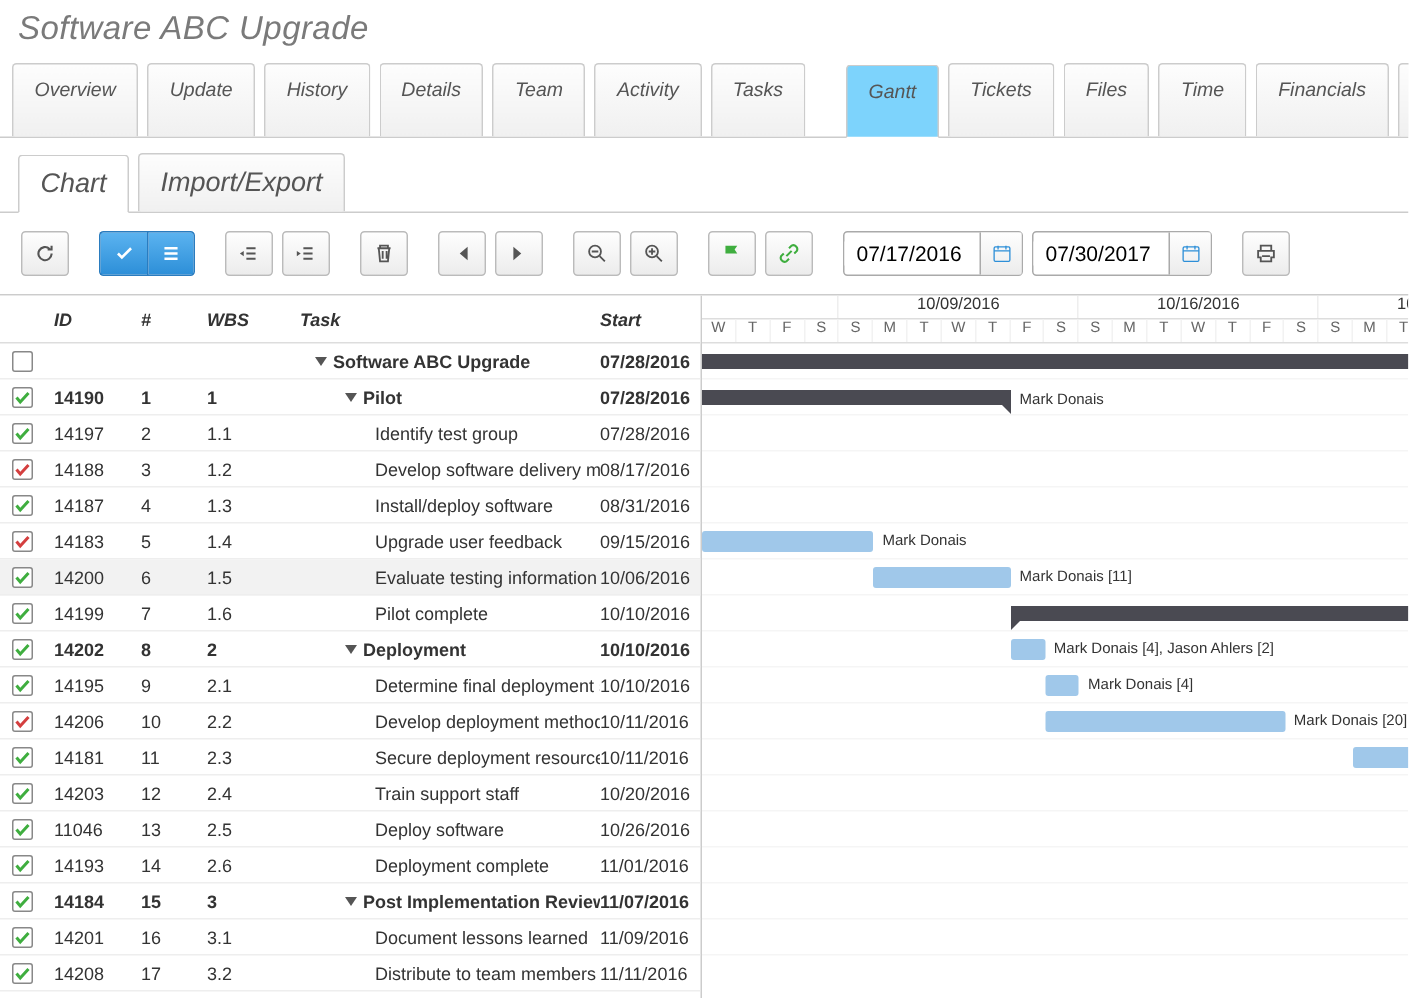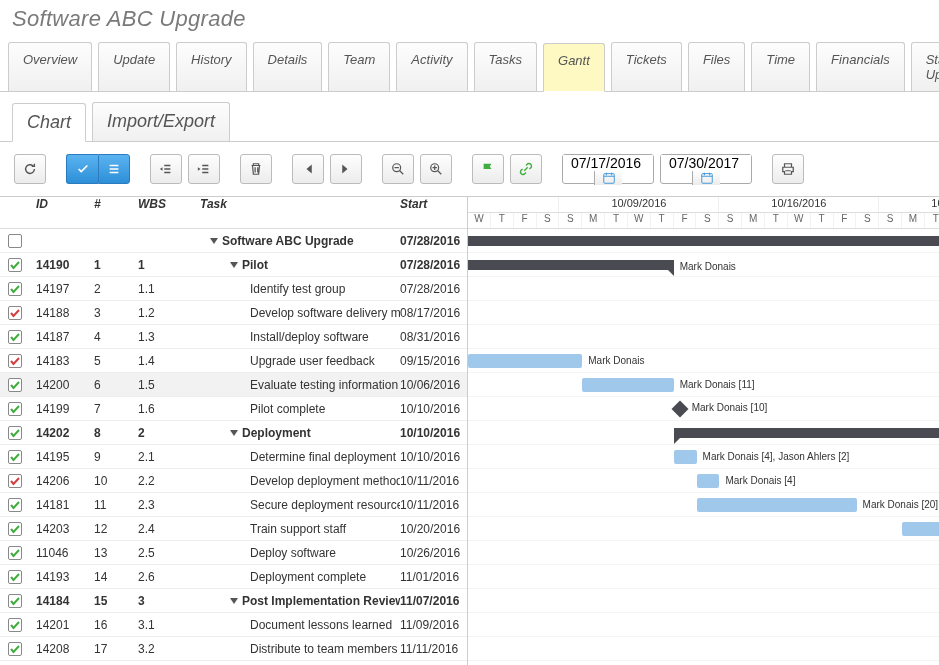--- a/index.html
+++ b/index.html
@@ -1,39 +1,39 @@
 <!DOCTYPE html>
 <html><head>
 <meta charset="utf-8">
 <style>
   * { box-sizing: border-box; margin: 0; padding: 0; }
   body { font-family: "Helvetica Neue", Helvetica, Arial, sans-serif; font-size: 12px; color: #333; background: #fff; width: 939px; }
   .page-title { font-size: 22px; font-weight: 300; color: #7a7a7a; padding: 6px 12px 10px; font-style: italic; letter-spacing: 0.3px; }
   .tabstrip { display: flex; border-bottom: 1px solid #ccc; padding: 0 8px; gap: 6px; }
   .tab { padding: 9px 14px; font-size: 13px; color: #555; background: linear-gradient(#fdfdfd,#f0f0f0); border: 1px solid #ccc; border-bottom: none; border-radius: 3px 3px 0 0; cursor: pointer; font-style: italic; }
-  .tab.active { background: #fef9c3; border-bottom: 1px solid #fff; position: relative; top: 1px; }
+  .tab.active { background: #7dd3fc; border-bottom: 1px solid #fff; position: relative; top: 1px; margin-left: 21px; }
   .subtabstrip { display: flex; padding: 10px 12px 0; gap: 6px; border-bottom: 1px solid #ccc; }
   .subtab { padding: 8px 14px; font-size: 18px; color: #555; background: linear-gradient(#fdfdfd,#f0f0f0); border: 1px solid #ccc; border-bottom: none; border-radius: 3px 3px 0 0; cursor: pointer; font-style: italic; }
   .subtab.active { background: #fff; border-bottom: 1px solid #fff; position: relative; top: 1px; }
   .toolbar { display: flex; align-items: center; gap: 6px; padding: 12px 14px; }
   .btn { height: 30px; min-width: 32px; padding: 0 8px; border: 1px solid #bbb; border-radius: 3px; background: linear-gradient(#fefefe,#ececec); display: inline-flex; align-items: center; justify-content: center; cursor: pointer; color: #555; }
   .btn.primary { background: linear-gradient(#5bb3f0,#2d8fd8); border-color: #2a7cbf; color: #fff; }
   .btn-group { display: inline-flex; }
   .btn-group .btn:first-child { border-radius: 3px 0 0 3px; border-right: none; }
   .btn-group .btn:last-child { border-radius: 0 3px 3px 0; }
   .sep { width: 8px; }
-  .date-input { display: inline-flex; align-items: center; border: 1px solid #aaa; border-radius: 3px; height: 30px; background: #fff; flex-direction: column; }
+  .date-input { display: inline-flex; align-items: center; border: 1px solid #aaa; border-radius: 3px; height: 30px; background: #fff; }
   .date-input input { border: none; width: 90px; padding: 0 8px; font-size: 14px; outline: none; }
   .date-input .cal-btn { width: 28px; height: 28px; border-left: 1px solid #aaa; display: flex; align-items: center; justify-content: center; background: linear-gradient(#fefefe,#ececec); color: #2d8fd8; cursor: pointer; }
 
   .grid-wrap { position: relative; display: flex; height: 470px; overflow: hidden; border-top: 1px solid #ccc; }
   .left-pane { width: 468px; flex: none; overflow: hidden; border-right: 1px solid #ccc; }
   .right-pane { flex: 1; overflow: hidden; position: relative; }
 
-  .head-row { display: flex; align-items: flex-start; height: 32px; border-bottom: 1px solid #ddd; background: #fff; font-weight: bold; color: #333; font-style: italic; }
+  .head-row { display: flex; align-items: center; height: 32px; border-bottom: 1px solid #ddd; background: #fff; font-weight: bold; color: #333; font-style: italic; }
   .col-status { width: 32px; flex: none; }
   .col-id { width: 62px; flex: none; padding-left: 4px; }
   .col-num { width: 44px; flex: none; }
   .col-wbs { width: 62px; flex: none; }
   .col-task { width: 200px; flex: none; overflow: hidden; white-space: nowrap; }
   .col-start { width: 66px; flex: none; overflow: hidden; white-space: nowrap; }
 
   .grid-row { display: flex; align-items: center; height: 24px; border-bottom: 1px solid #eee; color: #333; }
   .grid-row.bold { font-weight: bold; }
   .grid-row.sel { background: #f2f2f2; }
@@ -491,24 +491,20 @@
           <div class="bar task" style="left: 0px; width: 114.285px;">
             <span class="bar-label">Mark Donais</span>
           </div>
         </div>
         <div class="tl-row">
           <div class="bar task" style="left: 114.285px; width: 91.428px;">
             <span class="bar-label">Mark Donais [11]</span>
           </div>
         </div>
         <div class="tl-row">
-          <div class="milestone" style="left: 205.713px;"></div>
-          <div class="milestone-label" style="left: 223.713px; top: 5px; font-size: 10px;">Mark Donais [10]</div>
-        </div>
-        <div class="tl-row">
           <div class="bar summary" style="left: 205.713px; width: 4571.4px;"></div>
         </div>
         <div class="tl-row">
           <div class="bar task" style="left: 205.713px; width: 22.857px;">
             <span class="bar-label">Mark Donais [4], Jason Ahlers [2]</span>
           </div>
         </div>
         <div class="tl-row">
           <div class="bar task" style="left: 228.57px; width: 22.857px;">
             <span class="bar-label">Mark Donais [4]</span>

